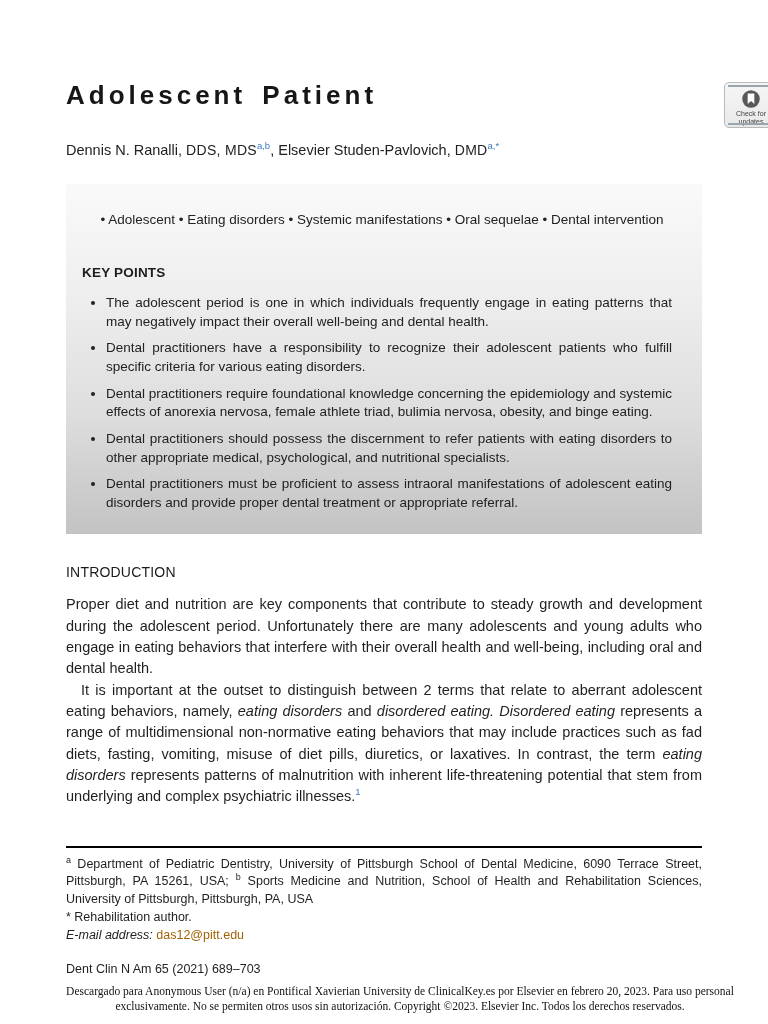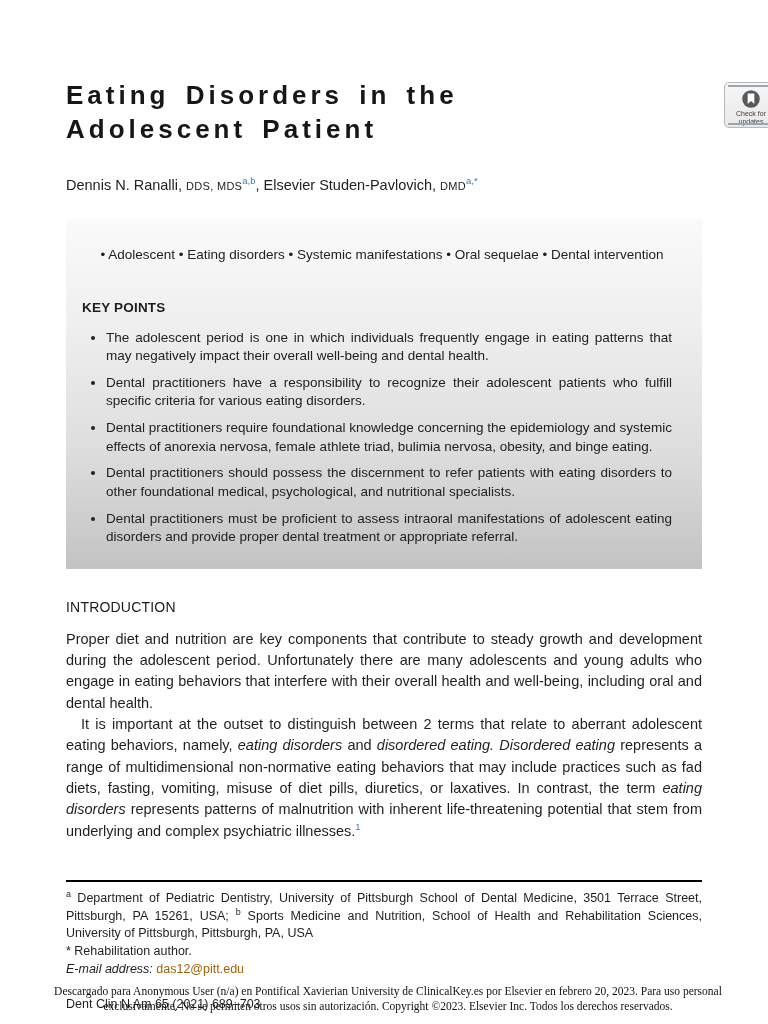--- a/index.html
+++ b/index.html
@@ -16,21 +16,21 @@
   .badge { position:absolute; top:82px; right:-10px; width:54px; height:46px;
            background:linear-gradient(#f6f6f6,#e9e9e9); border:1px solid #b9b9b9; border-radius:5px;
            display:flex; flex-direction:column; align-items:center; justify-content:flex-start; cursor:pointer; }
   .badge::before, .badge::after { content:""; position:absolute; left:3px; right:3px; height:2px; background:#9aa5ad; }
   .badge::before { top:2px; } .badge::after { bottom:2px; }
   .badge .mark { width:20px; height:20px; margin-top:6px; }
   .badge .btxt { font-size:7px; line-height:1.15; color:#3f3f3f; text-align:center; margin-top:1px; }
 
   
   .authors { margin-top:30px; font-size:14.5px; color:#222; }
-  .degrees { font-size:11px; letter-spacing:0.3px; }
+  .degrees { font-size:14px; letter-spacing:0.3px; }
   .sup-blue { font-size:9.5px; vertical-align:super; color:#3d7cc0; line-height:0; }
   sup { line-height:0; }
 
   
   .graybox { margin-top:26px; width:636px; background:linear-gradient(180deg,#fafafa 0%,#efefef 30%,#dedede 65%,#c3c3c3 100%);
              padding:14px 16px 22px 16px; }
   .box-heading { font-size:13.5px; font-weight:bold; letter-spacing:0.2px; color:#1e1e1e; }
   .kw-line { margin-top:12px; font-size:13.5px; line-height:1.55; color:#222; width:600px;text-align:center; }
   .kp-heading { margin-top:34px; }
   .kp-list { margin-top:14px; padding-left:24px; width:590px; }
@@ -46,21 +46,21 @@
   
   .footnote { margin-top:38px; border-top:2.5px solid #000; padding-top:8px; font-size:12.5px; line-height:1.42; text-align:justify; color:#1f1f1f; }
   .footnote .sup-black { font-size:9px; vertical-align:super; }
   .fn-line { font-size:12.5px; line-height:1.42; }
   .link { color:#a16207; text-decoration:none; cursor:pointer; }
 
   
   .journal { margin-top:16px; font-size:12.5px; line-height:1.45; color:#1f1f1f; }
 
   
-  .disclaimer { position:absolute; left:28px; bottom:10px; width:720px; text-align:center;
+  .disclaimer { position:absolute; left:40px; bottom:10px; width:720px; text-align:center;
                 font-family:"Liberation Serif", serif; font-size:11.5px; line-height:1.3; color:#111; }
 </style>
 </head>
 <body>
 
 <div class="page">
 
   <div class="badge">
     <svg class="mark" viewBox="0 0 24 24">
       <circle cx="12" cy="12" r="10.5" fill="#595959"></circle>
@@ -68,49 +68,48 @@
     </svg>
     <div class="btxt">
       <span>Check for</span><br>
       <span>updates</span>
     </div>
   </div>
 
   <div class="content">
 
     <h1 class="title-block">
-      <span class="title-line">Eating Disorders in the</span>
       <span class="title-line">Adolescent Patient</span>
     </h1>
 
     <div class="authors">
       <span>Dennis N. Ranalli, </span><span class="degrees">DDS, MDS</span><sup class="sup-blue">a,b</sup><span>, </span><span>Elsevier Studen-Pavlovich, </span><span class="degrees">DMD</span><sup class="sup-blue">a,*</sup>
     </div>
 
     <div class="graybox">
       <div class="kw-line">• Adolescent • Eating disorders • Systemic manifestations • Oral sequelae • Dental intervention</div>
 
       <div class="box-heading kp-heading">KEY POINTS</div>
       <ul class="kp-list">
         <li>The adolescent period is one in which individuals frequently engage in eating patterns that may negatively impact their overall well-being and dental health.</li>
         <li>Dental practitioners have a responsibility to recognize their adolescent patients who fulfill specific criteria for various eating disorders.</li>
         <li>Dental practitioners require foundational knowledge concerning the epidemiology and systemic effects of anorexia nervosa, female athlete triad, bulimia nervosa, obesity, and binge eating.</li>
-        <li>Dental practitioners should possess the discernment to refer patients with eating disorders to other foundational medical, psychological, and nutritional specialists.</li>
+        <li>Dental practitioners should possess the discernment to refer patients with eating disorders to other appropriate medical, psychological, and nutritional specialists.</li>
         <li>Dental practitioners must be proficient to assess intraoral manifestations of adolescent eating disorders and provide proper dental treatment or appropriate referral.</li>
       </ul>
     </div>
 
     <div class="section-heading">INTRODUCTION</div>
 
     <p class="para">Proper diet and nutrition are key components that contribute to steady growth and development during the adolescent period. Unfortunately there are many adolescents and young adults who engage in eating behaviors that interfere with their overall health and well-being, including oral and dental health.</p>
 
     <p class="para indent"><span>It is important at the outset to distinguish between 2 terms that relate to aberrant adolescent eating behaviors, namely, </span><span class="ital">eating disorders</span><span> and </span><span class="ital">disordered eating. Disordered eating</span><span> represents a range of multidimensional non-normative eating behaviors that may include practices such as fad diets, fasting, vomiting, misuse of diet pills, diuretics, or laxatives. In contrast, the term </span><span class="ital">eating disorders</span><span> represents patterns of malnutrition with inherent life-threatening potential that stem from underlying and complex psychiatric illnesses.</span><sup class="sup-blue">1</sup></p>
 
     <div class="footnote">
-      <div><sup class="sup-black">a</sup><span> Department of Pediatric Dentistry, University of Pittsburgh School of Dental Medicine, 3501 Terrace Street, Pittsburgh, PA 15261, USA; </span><sup class="sup-black">b</sup><span> Sports Medicine and Nutrition, School of Health and Rehabilitation Sciences, University of Pittsburgh, Pittsburgh, PA, USA</span></div>
+      <div><sup class="sup-black">a</sup><span> Department of Pediatric Dentistry, University of Pittsburgh School of Dental Medicine, 6090 Terrace Street, Pittsburgh, PA 15261, USA; </span><sup class="sup-black">b</sup><span> Sports Medicine and Nutrition, School of Health and Rehabilitation Sciences, University of Pittsburgh, Pittsburgh, PA, USA</span></div>
       <div class="fn-line">* Rehabilitation author.</div>
       <div class="fn-line"><span class="ital">E-mail address: </span><a class="link">das12@pitt.edu</a></div>
     </div>
 
     <div class="journal">
       <div>Dent Clin N Am 65 (2021) 689–703</div>
 
     </div>
 
   </div>

